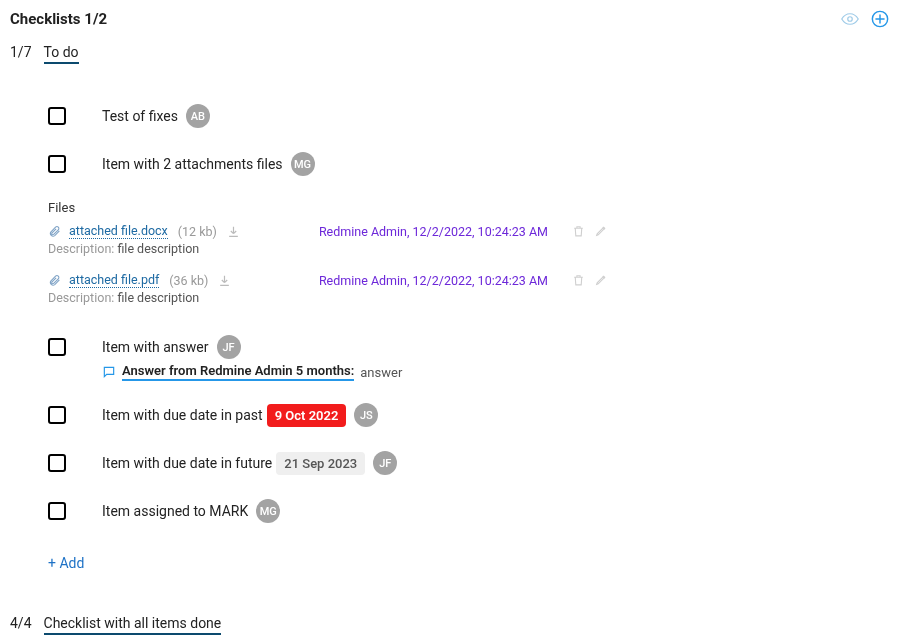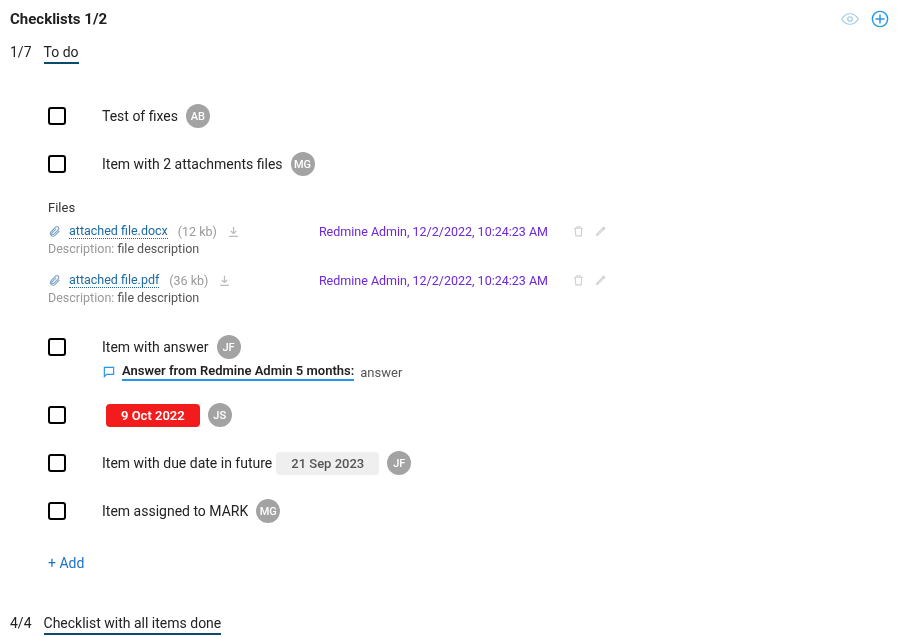--- a/index.html
+++ b/index.html
@@ -160,21 +160,21 @@
   .comment-icon { color: #2597e8; display:inline-flex;}
   .answer-prefix {
     color: #222;
     font-weight: 600;
     border-bottom: 2px solid #2597e8;
     padding-bottom: 1px;
   }
   .answer-text { color: #555; }
 
   .due-badge {
-    padding: 4px 15px;
+    padding: 4px 8px;
     border-radius: 4px;
     font-size: 13px;
     font-weight: 600;
     margin-left: 4px;
     text-align: center;
   }
   .due-past {
     background: #f21c1c;
     color: #fff;
   }
@@ -323,20 +323,21 @@
             <path fill="none" stroke="currentColor" stroke-width="2" d="M4 4h16v12H8l-4 4V4z"></path>
           </svg>
       </span>
       <span class="answer-prefix">Answer from Redmine Admin 5 months:</span>
       <span class="answer-text">answer</span>
     </div>
 
     
     <div class="item-row">
       <span class="checkbox"></span>
+      <span class="item-label">Item with due date in past</span>
       <span class="due-badge due-past">9 Oct 2022</span>
       <span class="avatar">JS</span>
     </div>
 
     
     <div class="item-row">
       <span class="checkbox"></span>
       <span class="item-label">Item with due date in future</span>
       <span class="due-badge due-future">21 Sep 2023</span>
       <span class="avatar">JF</span>

